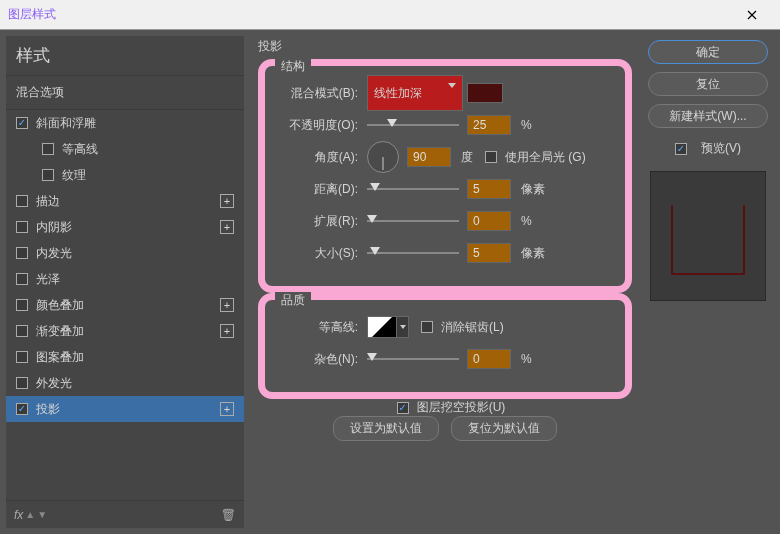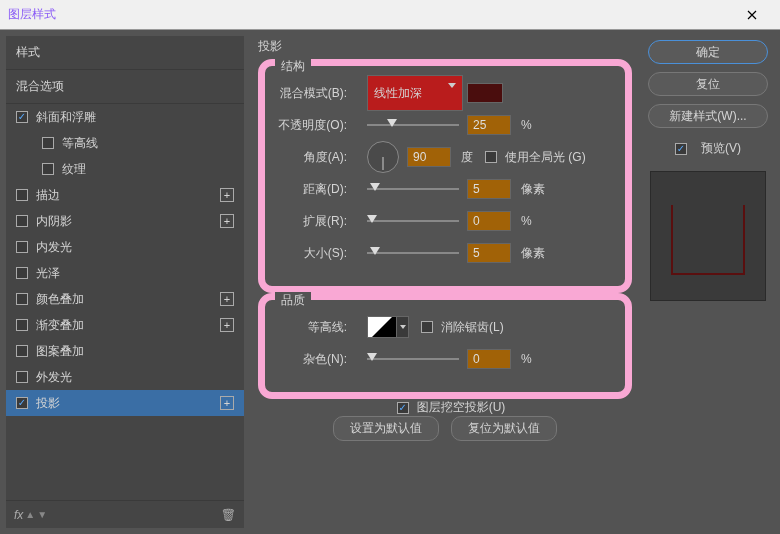--- a/index.html
+++ b/index.html
@@ -3,41 +3,41 @@
 <meta charset="utf-8">
 <style>
 *{box-sizing:border-box;margin:0;padding:0;font-family:"Microsoft YaHei",sans-serif;font-size:12px;color:#d4d4d4}
 body{background:#535353;width:780px;height:534px;overflow:hidden}
 .titlebar{height:30px;background:#f0f0f0;display:flex;align-items:center;padding:0 8px;border-bottom:1px solid #999}
 .titlebar .title{color:#8b5cf6;font-size:12px;flex:1}
 .close-btn{width:40px;height:30px;display:flex;align-items:center;justify-content:center;cursor:pointer}
 .close-btn svg{width:10px;height:10px}
 .body{display:flex;height:504px;background:#535353;padding:6px}
 .sidebar{width:238px;background:#454545;display:flex;flex-direction:column}
-.sidebar-header{padding:8px 10px;font-size:12px;border-bottom:1px solid #3a3a3a}
+.sidebar-header{padding:8px 10px;font-size:17px;border-bottom:1px solid #3a3a3a}
 .blend-options{padding:8px 10px;border-bottom:1px solid #3a3a3a}
 .effects-list{flex:1;overflow:auto}
 .effect-row{display:flex;align-items:center;padding:6px 10px;height:26px;cursor:pointer}
 .effect-row.selected{background:#3a6ea5}
 .effect-row.indent{padding-left:36px}
 .chk{width:12px;height:12px;border:1px solid #aaa;background:#3a3a3a;margin-right:8px;display:inline-flex;align-items:center;justify-content:center;flex-shrink:0}
 .chk.checked::after{content:"✓";color:#58aaff;font-size:10px;line-height:1}
 .effect-label{flex:1}
 .plus-box{width:14px;height:14px;border:1px solid #aaa;display:flex;align-items:center;justify-content:center;margin-left:4px}
 .plus-box::after{content:"+";font-size:11px;line-height:1}
 .sidebar-footer{height:28px;border-top:1px solid #3a3a3a;display:flex;align-items:center;padding:0 8px;gap:2px}
 .fx{font-style:italic;color:#aaa}
 .arrow-up,.arrow-down{color:#888;font-size:10px}
 .trash{margin-left:auto;color:#aaa}
 .center{flex:1;padding:2px 10px 10px 14px;position:relative}
 .section-title{margin-bottom:4px}
 .fieldset{border:7px solid #f9a8d4;border-radius:14px;padding:16px 12px 12px;margin-bottom:0;position:relative}
 .legend{position:absolute;top:-8px;left:10px;background:#535353;padding:0 6px}
 .form-row{display:flex;align-items:center;margin-bottom:10px;height:22px}
-.form-label{width:90px;text-align:right;padding-right:20px;white-space:nowrap}
+.form-label{width:90px;text-align:right;padding-right:9px;white-space:nowrap}
 .dropdown{width:96px;height:20px;background:#b91c1c;border:1px solid #666;display:flex;align-items:center;padding:17px 6px;position:relative;cursor:pointer}
 .dropdown::after{content:"";position:absolute;right:6px;top:7px;border-left:4px solid transparent;border-right:4px solid transparent;border-top:5px solid #ccc}
 .color-swatch{width:36px;height:20px;background:#4a0d0d;margin-left:4px;border:1px solid #666;cursor:pointer}
 .slider-track{width:92px;height:16px;position:relative;display:flex;align-items:center}
 .slider-track::before{content:"";position:absolute;left:0;right:0;top:7px;height:2px;background:#888}
 .slider-thumb{position:absolute;top:2px;width:0;height:0;border-left:5px solid transparent;border-right:5px solid transparent;border-top:8px solid #ddd}
 .num-input{width:44px;height:20px;background:#a16207;border:1px solid #666;padding:0 5px;text-align:left;margin-left:8px;color:#ddd}
 .unit{margin-left:10px}
 .angle-dial{width:32px;height:32px;border:1px solid #888;border-radius:50%;position:relative;background:#4a4a4a}
 .angle-dial::after{content:"";position:absolute;left:50%;top:50%;width:1px;height:13px;background:#ccc;transform-origin:top;transform:translate(-50%,0) rotate(0deg)}

